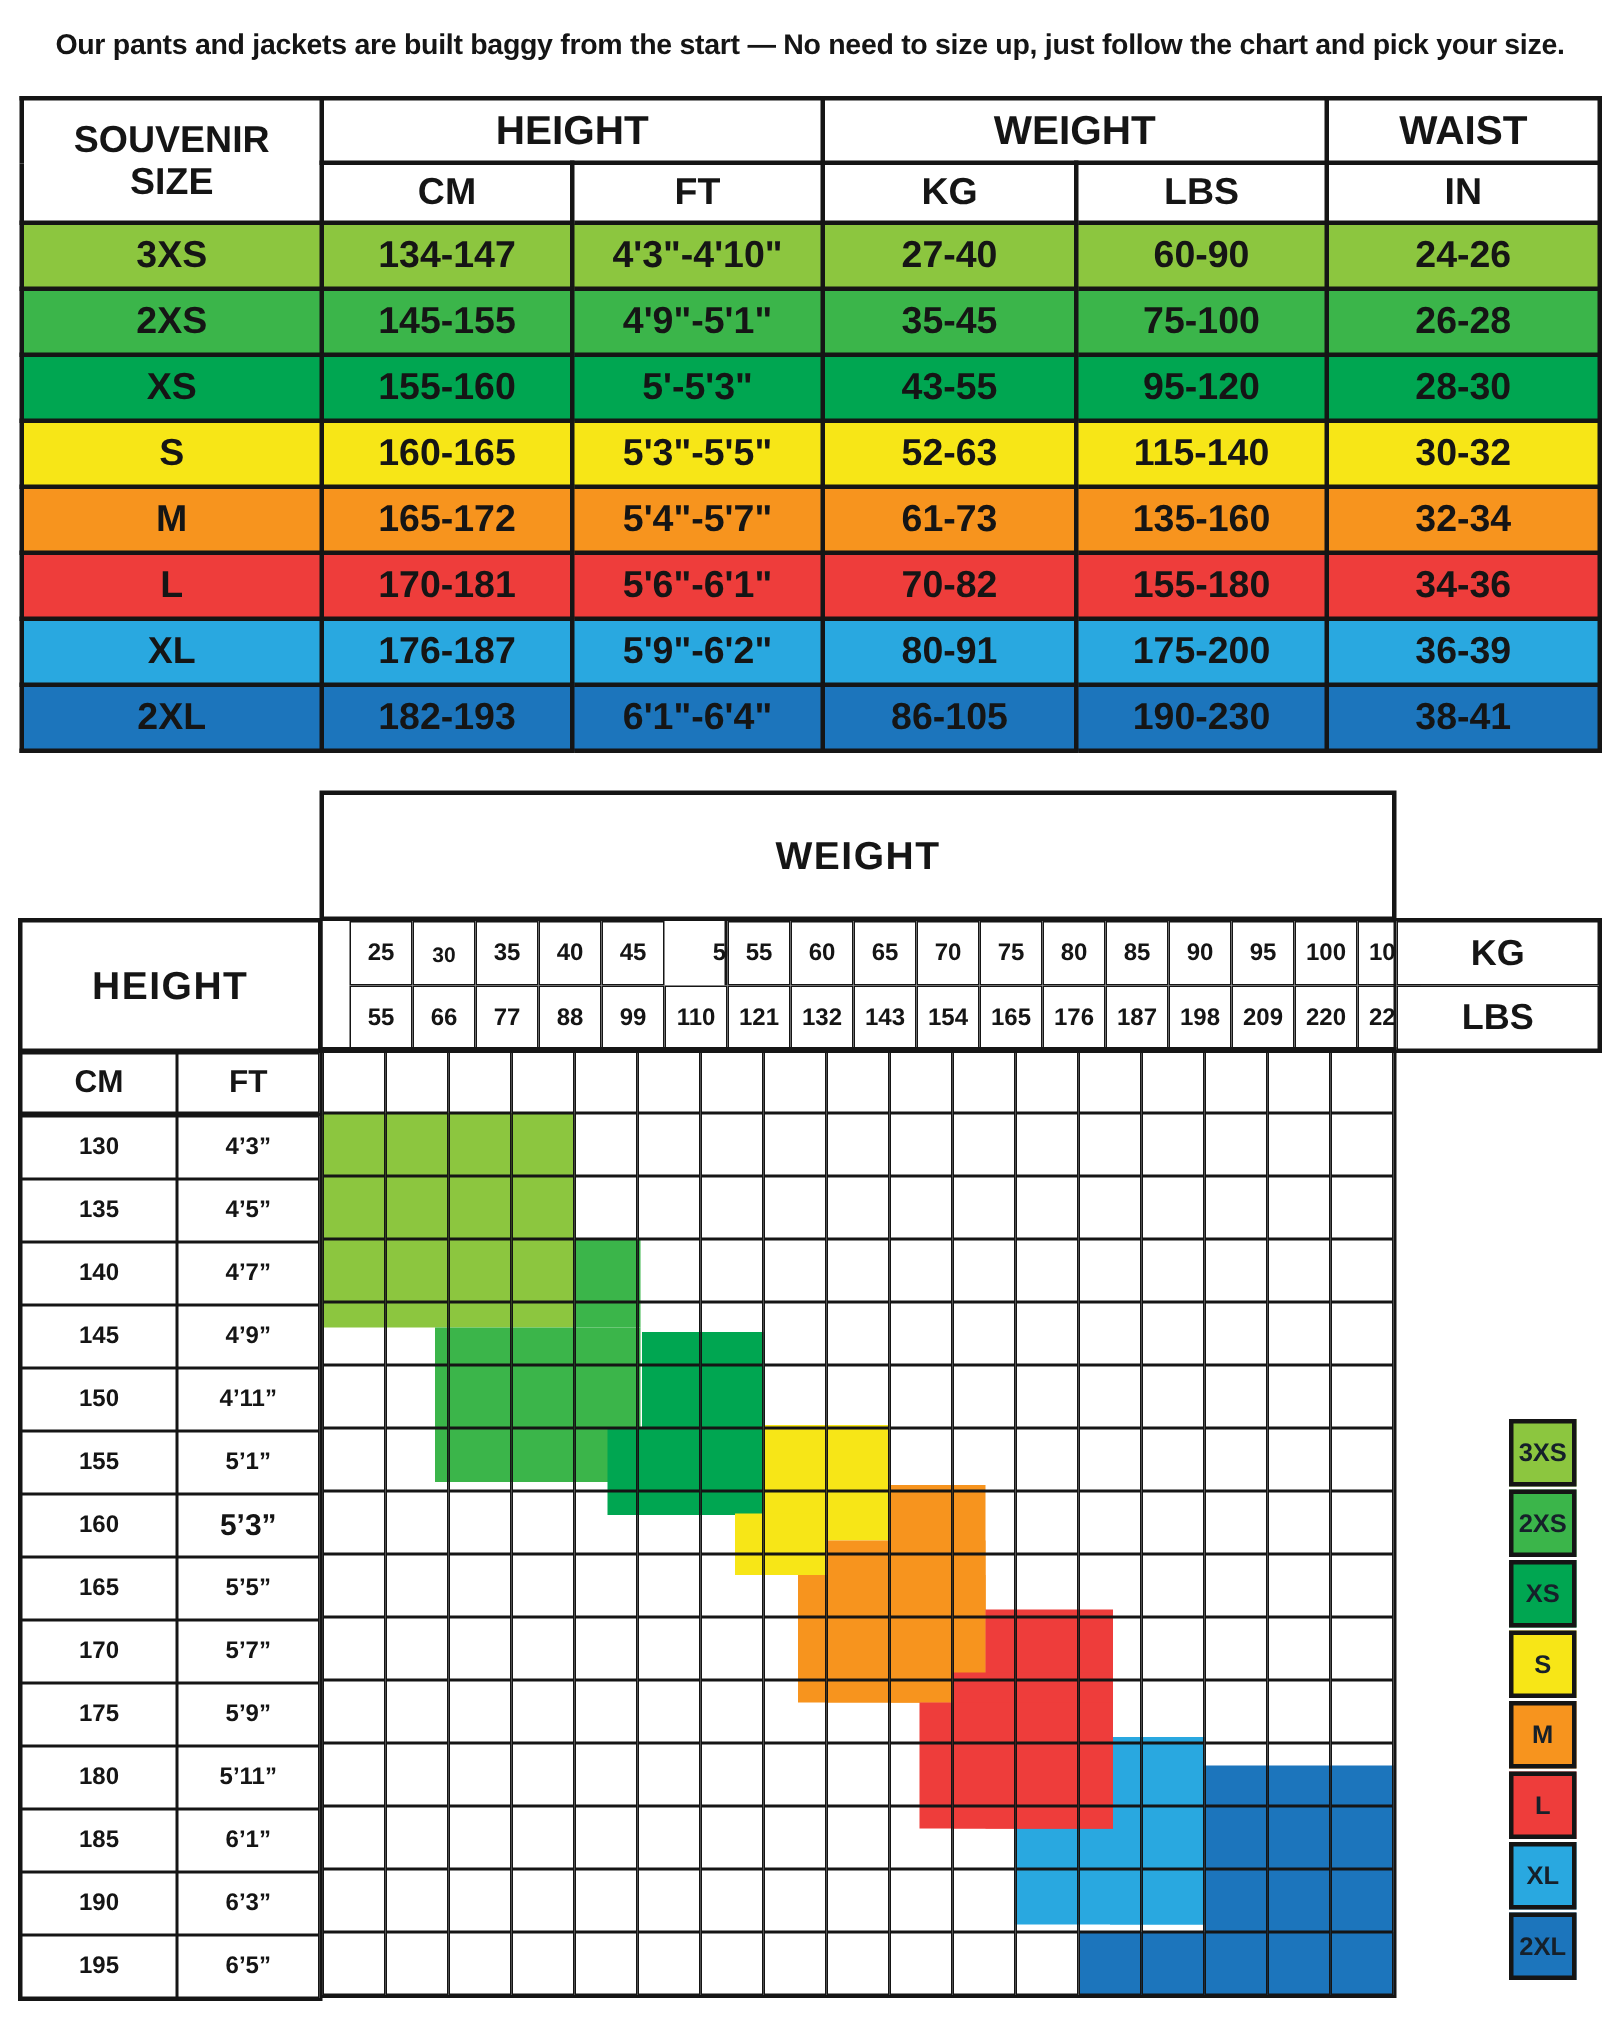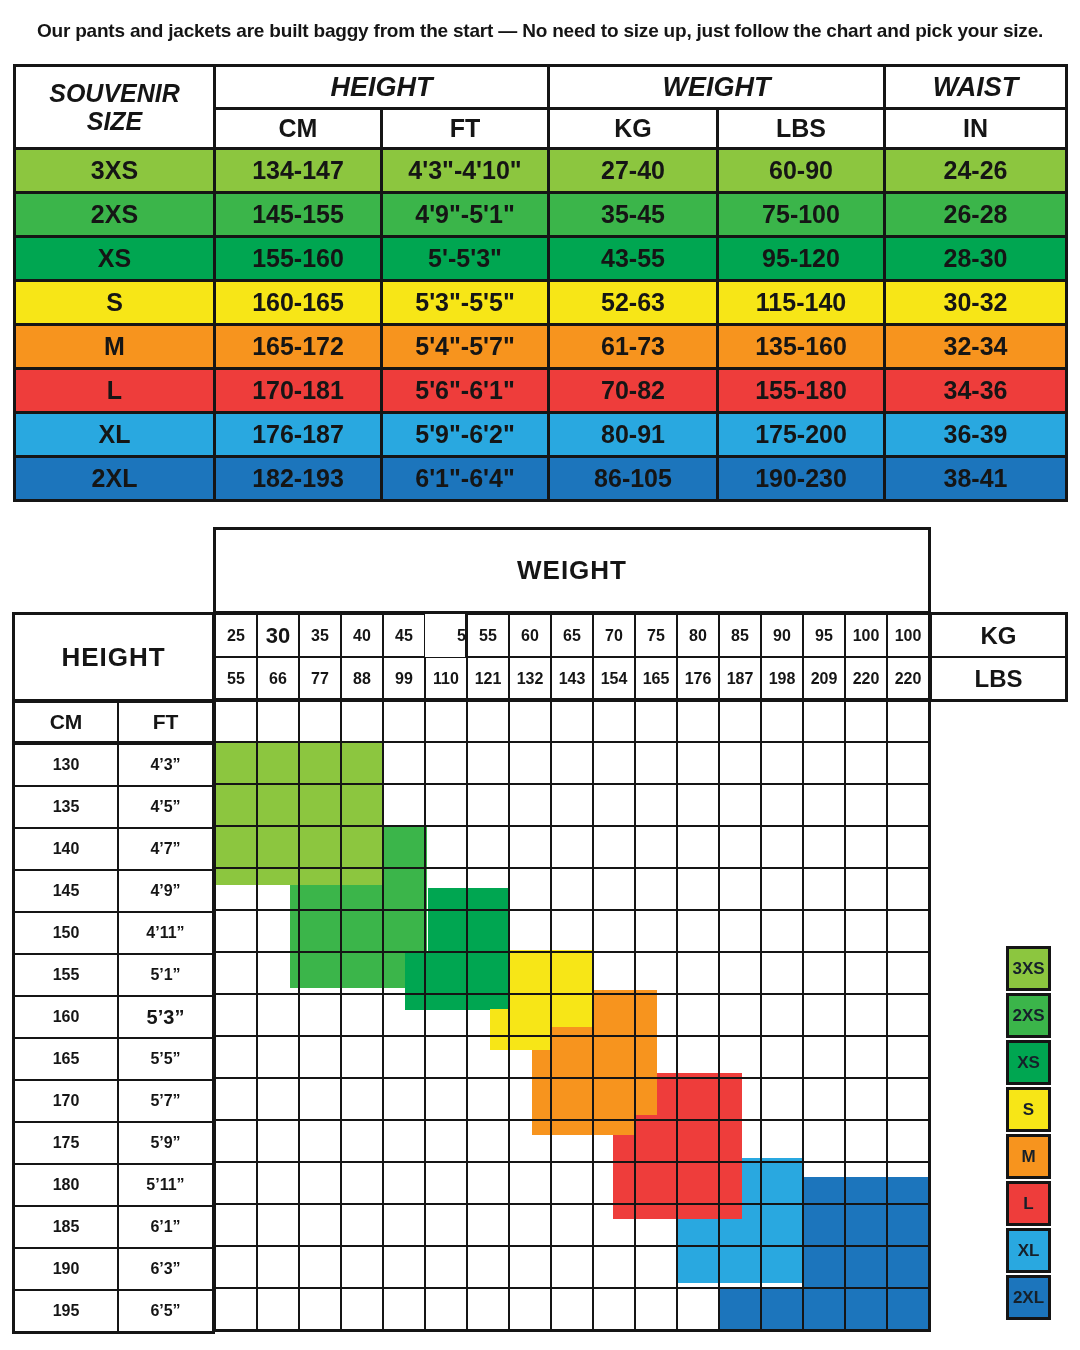--- a/index.html
+++ b/index.html
@@ -7,21 +7,21 @@
           font-family:"Liberation Sans",sans-serif;color:#151515;}
 
   
   .note{position:absolute;left:0;top:20px;width:1080px;text-align:center;
         font-size:19px;font-weight:bold;letter-spacing:-0.2px;}
 
   
   table.size-table{position:absolute;left:13px;top:64px;width:1054px;
         border-collapse:collapse;table-layout:fixed;text-align:center;}
   table.size-table th,table.size-table td{border:3px solid #151515;padding:0;font-weight:bold;color:#151515;}
-  table.size-table thead tr.grp{height:43px;font-size:27px;font-style:italic;}
+  table.size-table thead tr.grp{height:43px;font-size:27px;}
   table.size-table thead tr.sub{height:40px;font-size:25px;}
   table.size-table td{font-size:25px;height:41px;}
   th.corner{font-size:25px;line-height:1.12;}
 
   
   .box{position:absolute;box-sizing:border-box;border:3px solid #151515;background:#fff;
        display:flex;align-items:center;justify-content:center;font-weight:bold;}
   .wrap{position:absolute;box-sizing:border-box;border:2px solid #151515;display:grid;}
   .cell{box-sizing:border-box;border:1px solid #151515;display:flex;align-items:center;
         justify-content:center;font-weight:bold;color:#151515;background:#fff;}
@@ -133,23 +133,23 @@
       </tbody>
   </table>
 
   <div>
 
     <div class="box" style="left:213px;top:527px;width:718px;height:87px;font-size:26px;letter-spacing:1px;">WEIGHT</div>
 
     <div class="box" style="left:12px;top:612px;width:203px;height:90px;font-size:26px;letter-spacing:1px;">HEIGHT</div>
 
     <div class="wrap" id="wl-grid" style="left:213px;top:612px;width:718px;height:90px;
-         grid-template-columns:repeat(17,42px);grid-auto-rows:43px;">
+         grid-template-columns:repeat(17,42px);grid-auto-rows:43px;padding-left:18px;">
         <div class="cell" style="font-size: 16px;">25</div>
-        <div class="cell" style="font-size: 22px;">30</div>
+        <div class="cell" style="font-size: 14px;">30</div>
         <div class="cell" style="font-size: 16px;">35</div>
         <div class="cell" style="font-size: 16px;">40</div>
         <div class="cell" style="font-size: 16px;">45</div>
         <div class="cell" style="font-size: 16px; margin-left: 40px;">50</div>
         <div class="cell" style="font-size: 16px;">55</div>
         <div class="cell" style="font-size: 16px;">60</div>
         <div class="cell" style="font-size: 16px;">65</div>
         <div class="cell" style="font-size: 16px;">70</div>
         <div class="cell" style="font-size: 16px;">75</div>
         <div class="cell" style="font-size: 16px;">80</div>

